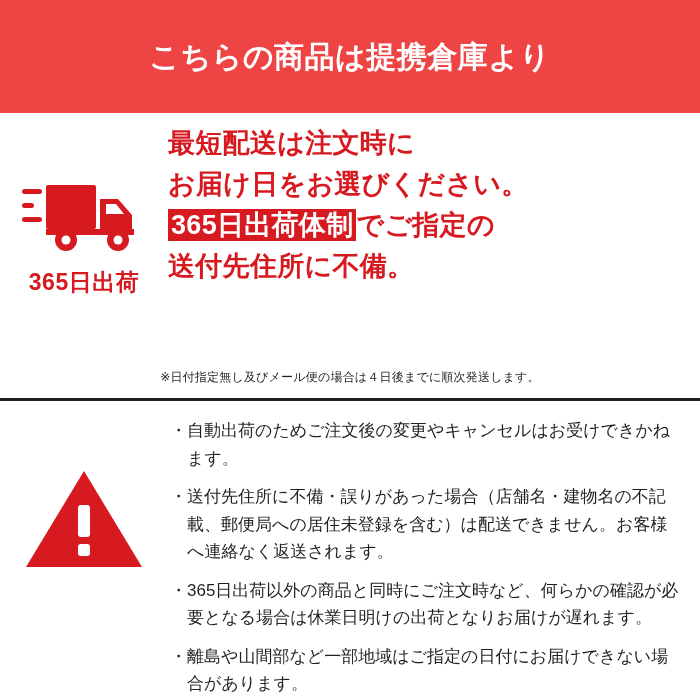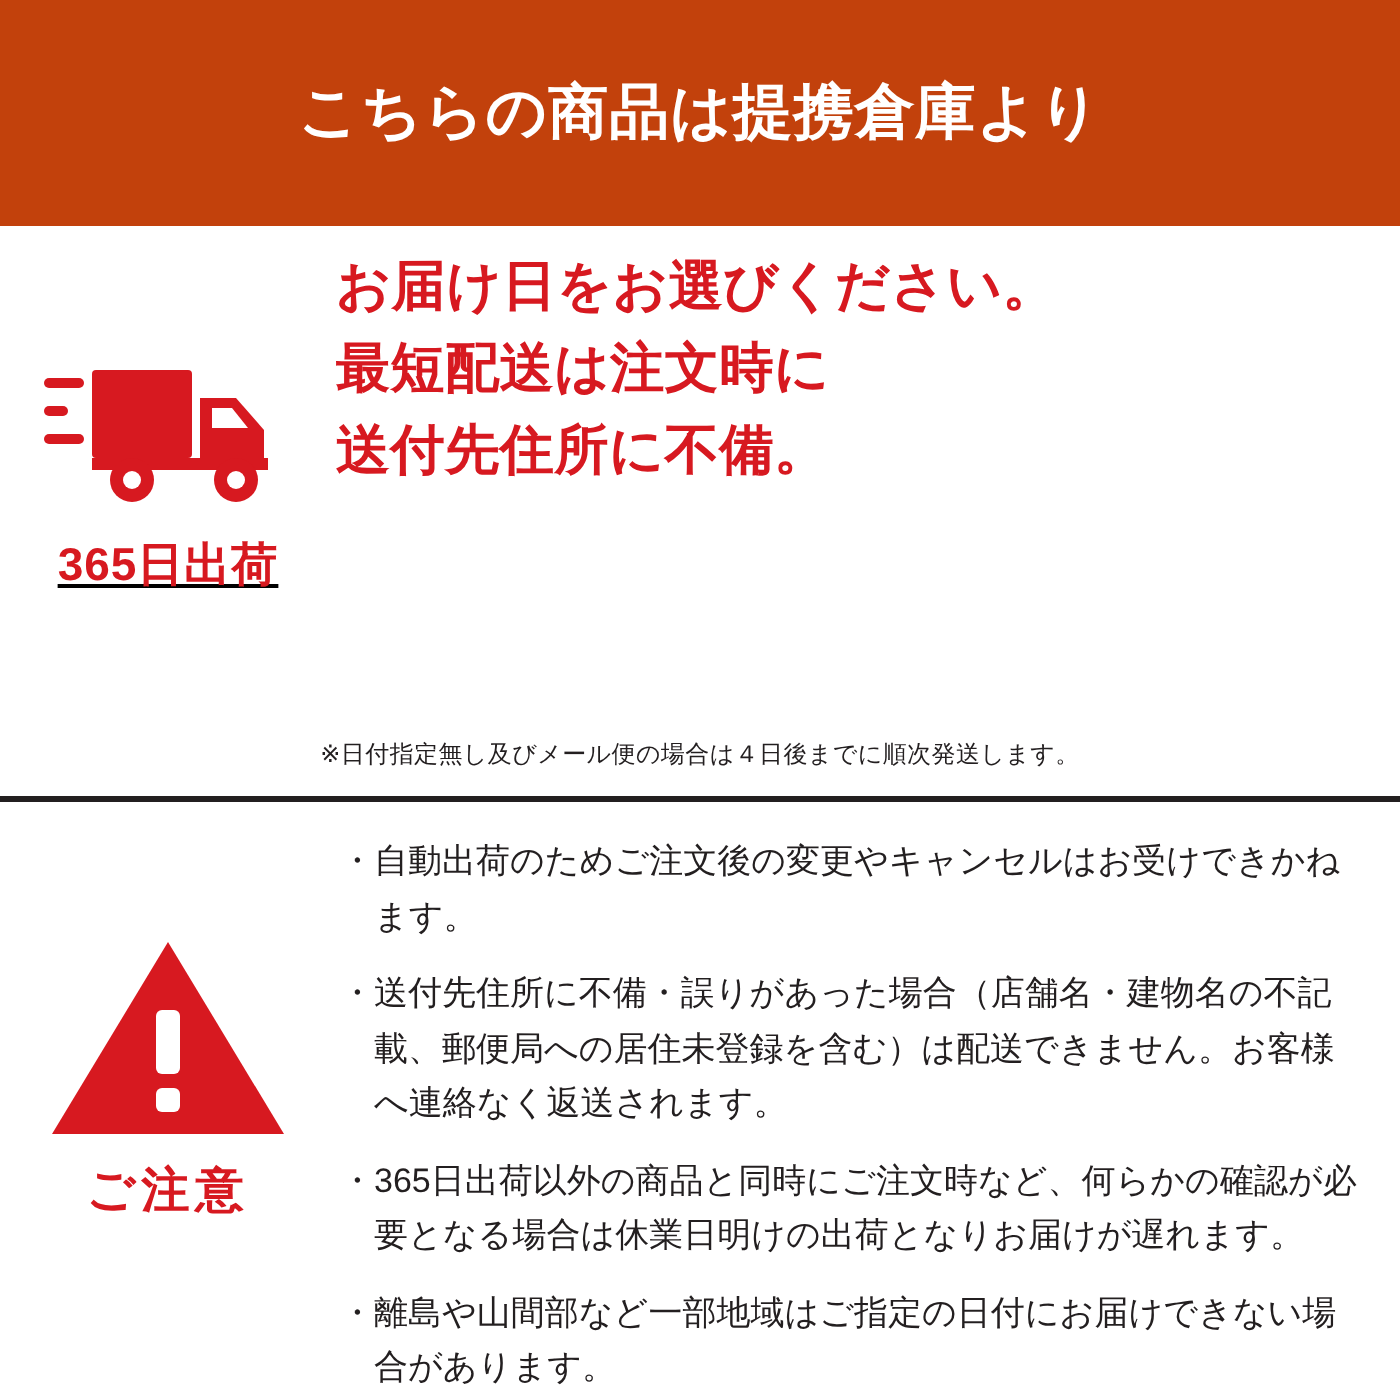--- a/index.html
+++ b/index.html
@@ -16,21 +16,21 @@
     box-sizing: border-box;
     background: #ffffff;
     position: relative;
     overflow: hidden;
     display: flex;
     flex-direction: column;
   }
 
   
   .header {
-    background: #c2410c;
+    background: #ef4444;
     color: #ffffff;
     height: 113px;
     flex: 0 0 113px;
     display: flex;
     flex-direction: column;
     align-items: center;
     justify-content: center;
     text-align: center;
     letter-spacing: 0.5px;
   }
@@ -57,21 +57,20 @@
   }
   .truck-col {
     width: 168px;
     flex: 0 0 168px;
     display: flex;
     flex-direction: column;
     align-items: center;
     justify-content: flex-start;
     padding-top: 56px;
     box-sizing: border-box;
-    text-decoration: underline;
   }
   .truck-icon {
     width: 124px;
     height: 82px;
     display: block;
   }
   .truck-label {
     margin-top: 10px;
     color: #d71920;
     font-size: 23px;
@@ -189,38 +188,38 @@
             <circle cx="44" cy="65" r="11"></circle>
             <circle cx="44" cy="65" r="4.5" fill="#ffffff"></circle>
             <circle cx="96" cy="65" r="11"></circle>
             <circle cx="96" cy="65" r="4.5" fill="#ffffff"></circle>
           </g>
         </svg>
         <div class="truck-label">365日出荷</div>
       </div>
 
       <div class="msg-col">
+        <div class="msg-line">最短配送は注文時に</div>
         <div class="msg-line">お届け日をお選びください。</div>
-        <div class="msg-line">最短配送は注文時に</div>
+        <div class="msg-line"><span class="hl">365日出荷体制</span><span>でご指定の</span></div>
         <div class="msg-line">送付先住所に不備。</div>
       </div>
 
     </div>
     <div class="note">※日付指定無し及びメール便の場合は４日後までに順次発送します。</div>
   </div>
 
   <div class="caution">
 
     <div class="caution-col">
       <svg class="warn-icon" viewBox="0 0 120 104" aria-hidden="true">
         <path d="M60 4 L118 100 L2 100 Z" fill="#d71920"></path>
         <rect x="54" y="38" width="12" height="32" rx="3" fill="#ffffff"></rect>
         <rect x="54" y="77" width="12" height="12" rx="3" fill="#ffffff"></rect>
       </svg>
-      <div class="caution-label">ご注意</div>
     </div>
 
     <div class="bullets">
       <div class="bullet">
         <span class="bullet-dot">・</span>
         <span class="bullet-text">自動出荷のためご注文後の変更やキャンセルはお受けできかねます。</span>
       </div>
       <div class="bullet">
         <span class="bullet-dot">・</span>
         <span class="bullet-text">送付先住所に不備・誤りがあった場合（店舗名・建物名の不記載、郵便局への居住未登録を含む）は配送できません。お客様へ連絡なく返送されます。</span>

